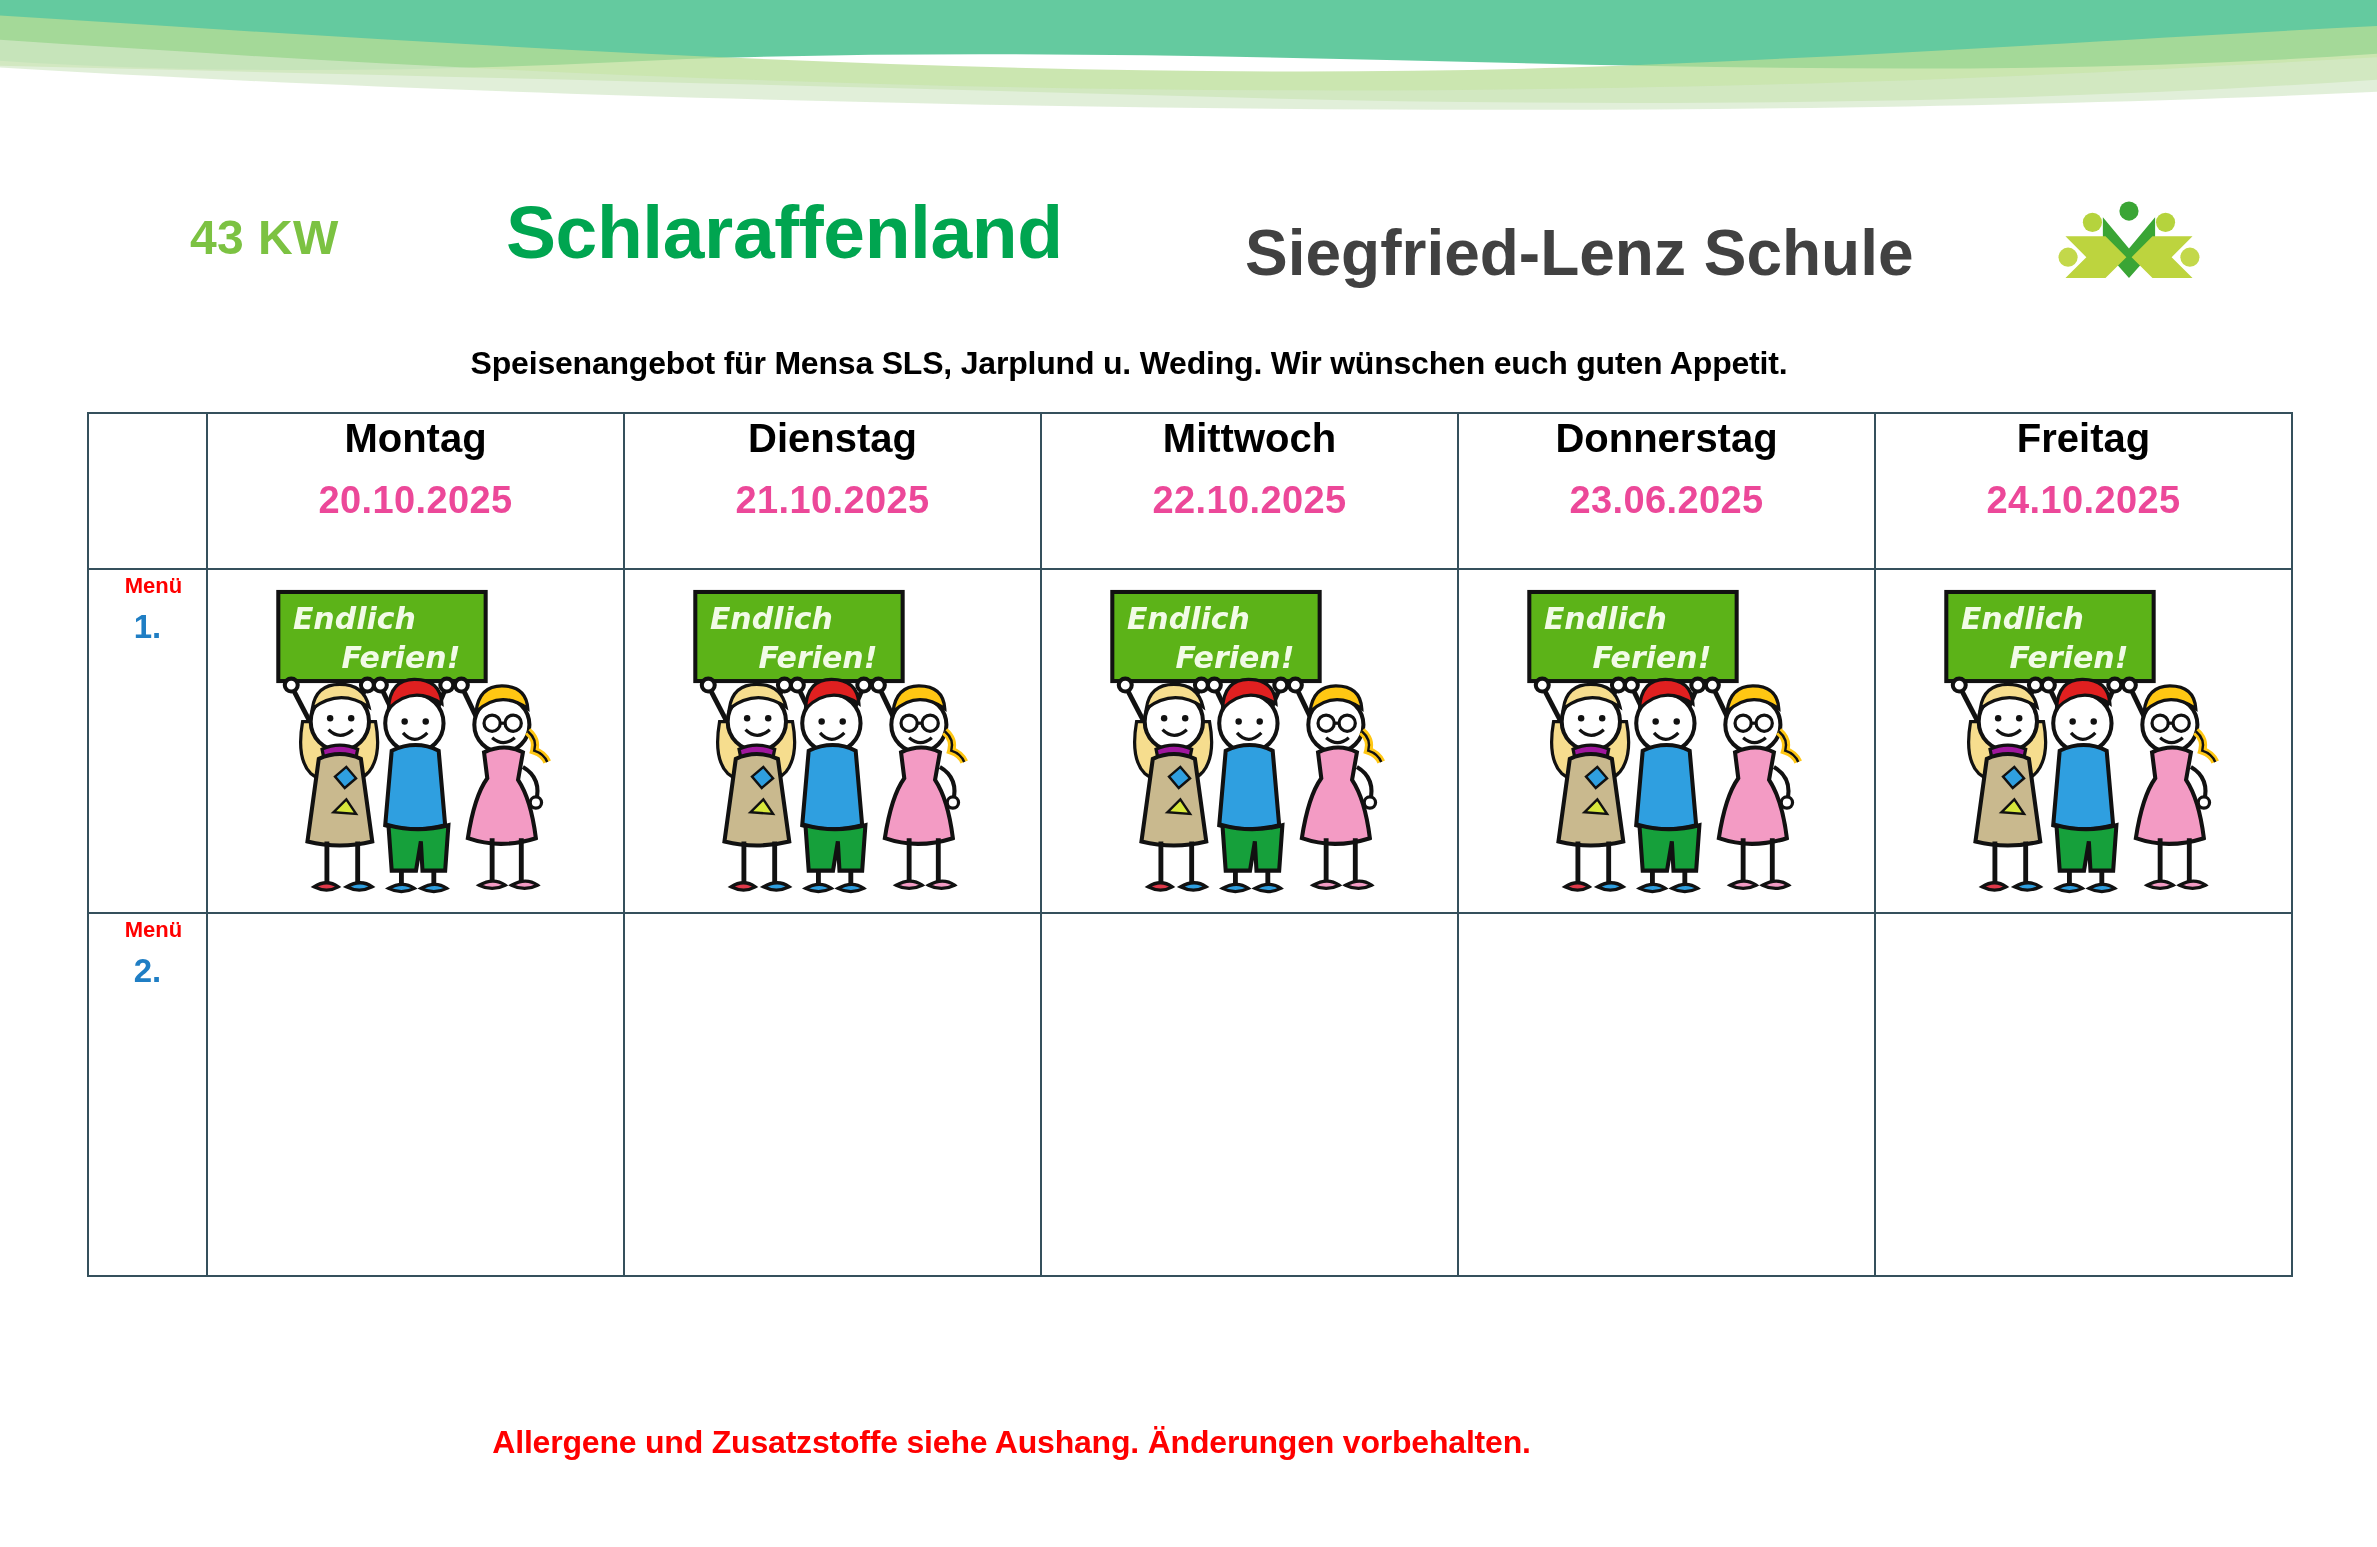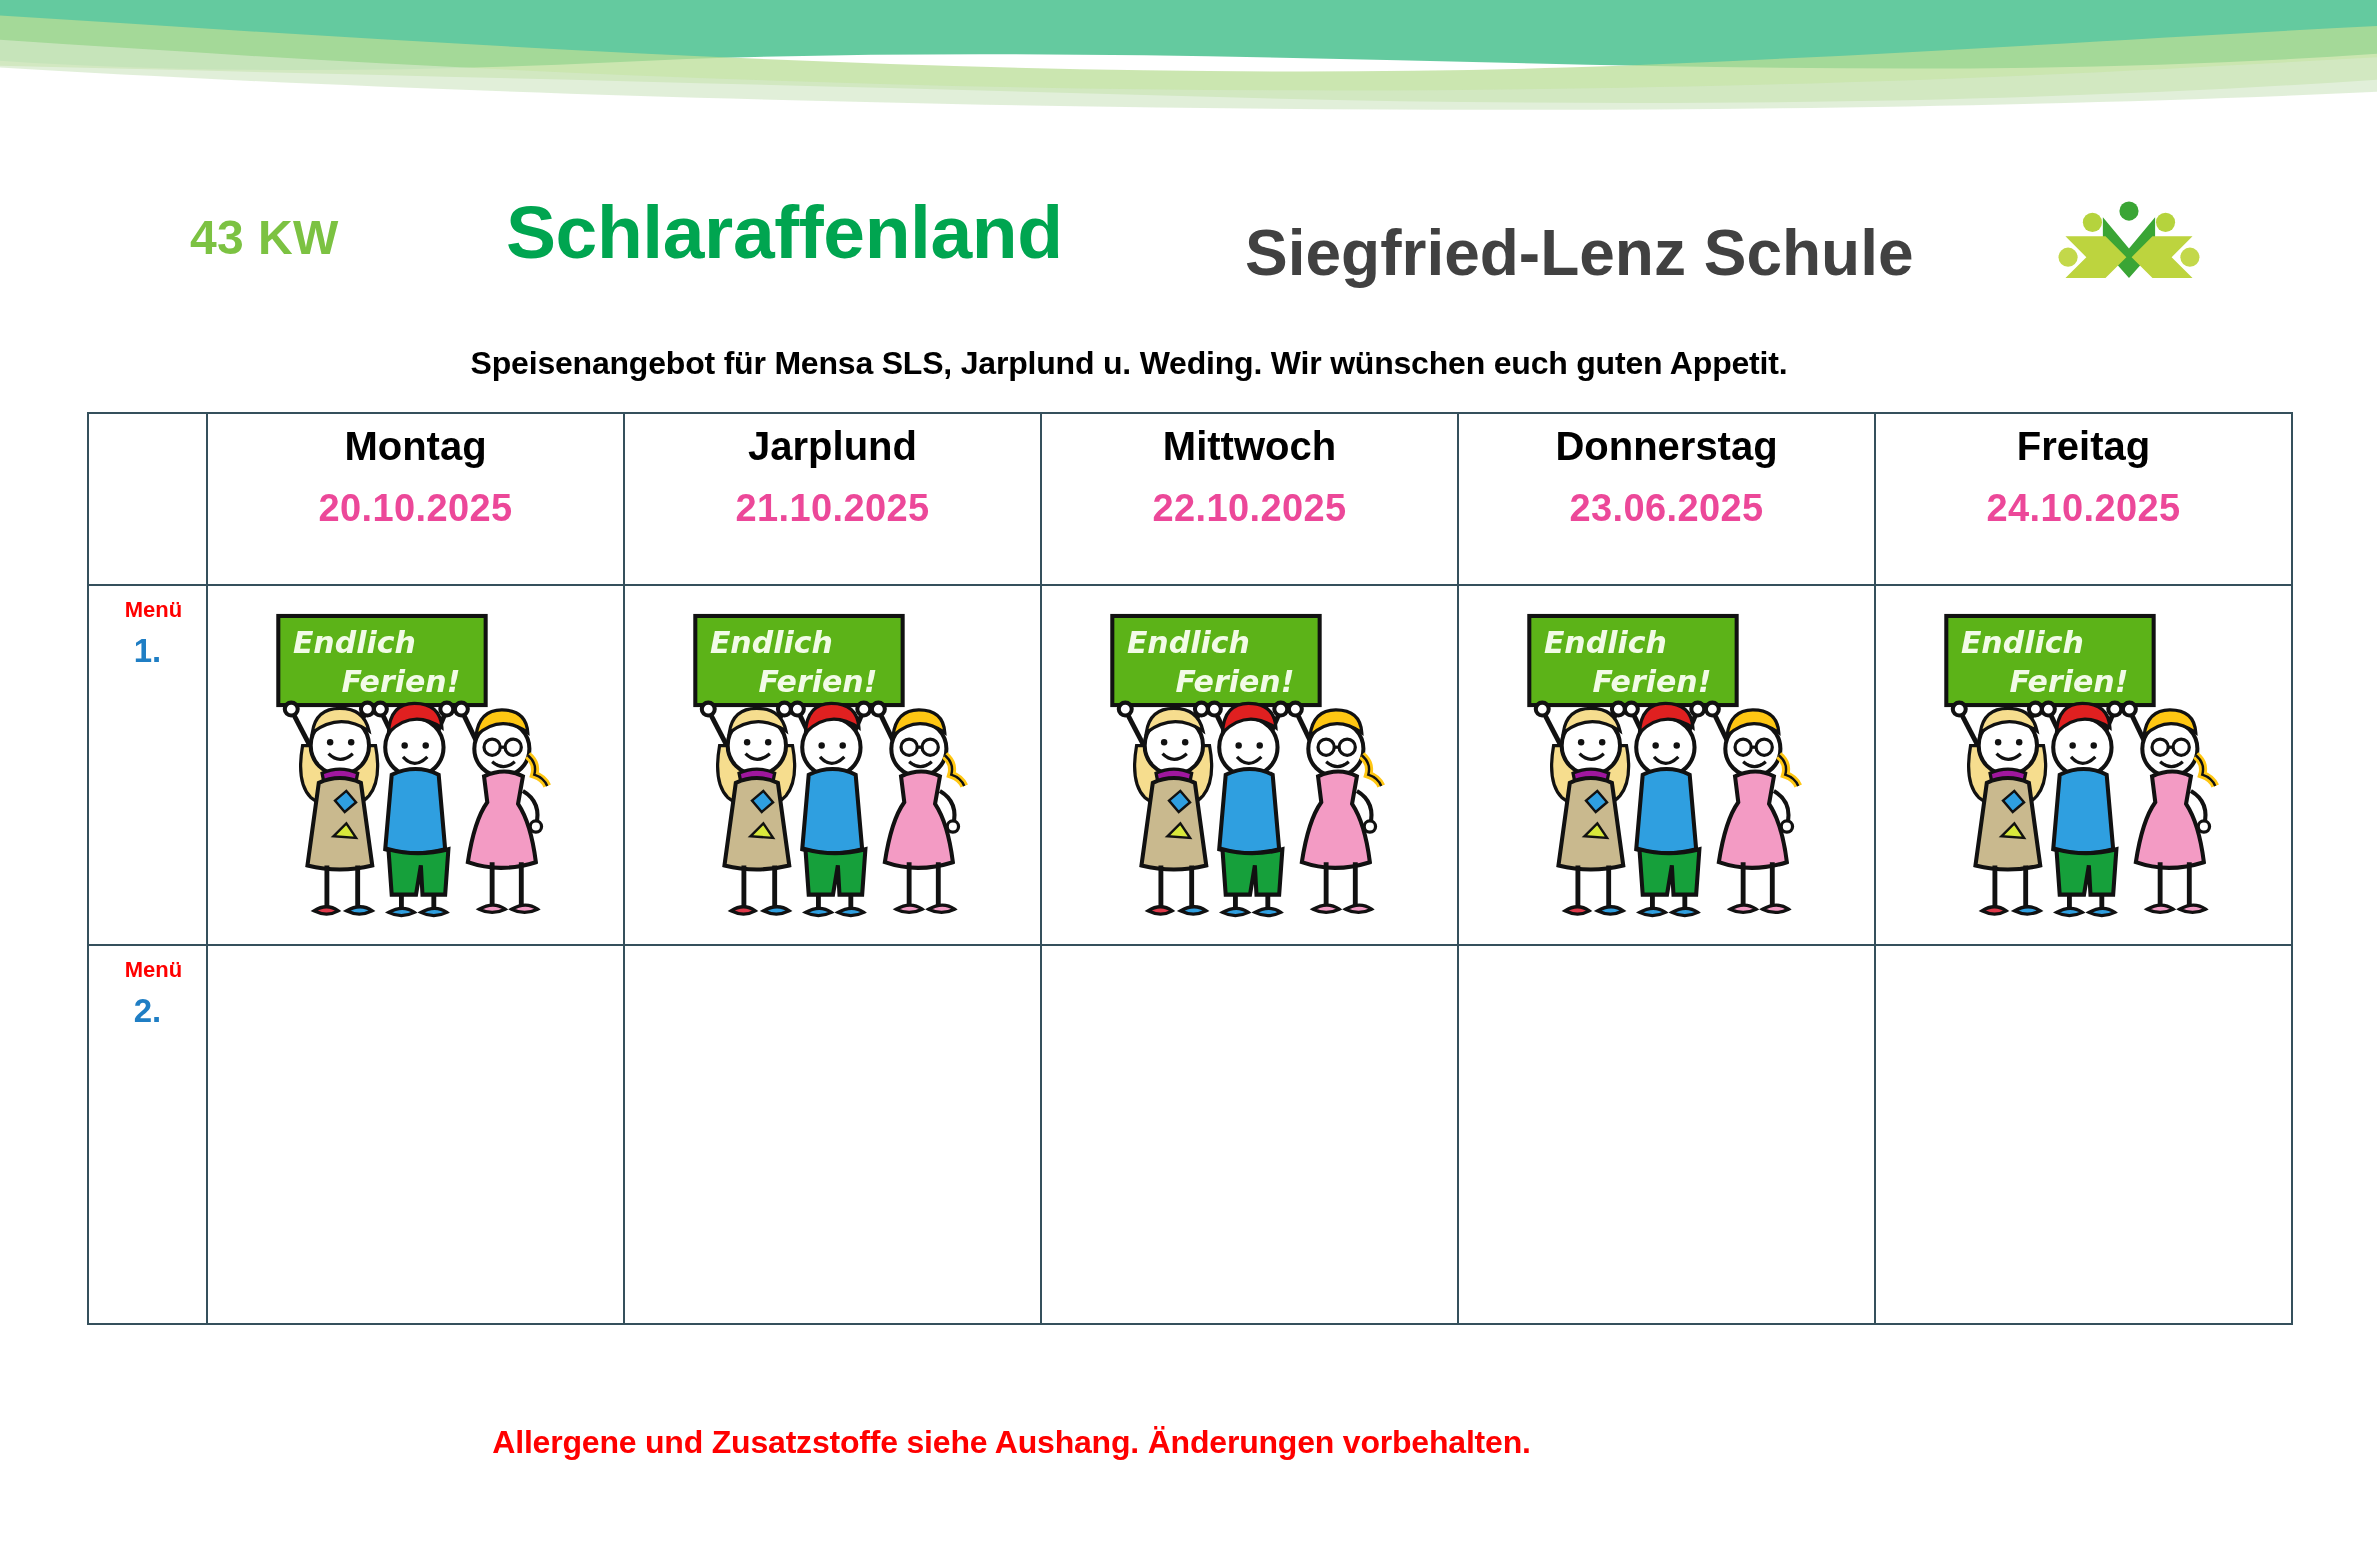--- a/index.html
+++ b/index.html
@@ -80,21 +80,21 @@
   .menu-table {
     position: absolute;
     left: 87px;
     top: 412px;
     width: 2203px;
     border-collapse: collapse;
     table-layout: fixed;
   }
   .menu-table td, .menu-table th {
     border: 2.6px solid #35505c;
-    padding: 12px;
+    padding: 4px;
     vertical-align: top;
     background: #ffffff;
   }
   .col-label { width: 119px; }
   .col-day   { width: 417px; }
 
   .day-head {
     height: 146px;
     text-align: center;
     vertical-align: middle;
@@ -206,21 +206,21 @@
       <col class="col-day">
   </colgroup>
   <thead>
     <tr>
       <th class="day-head"></th>
       <th class="day-head">
         <div class="day-name">Montag</div>
         <div class="day-date">20.10.2025</div>
       </th>
       <th class="day-head">
-        <div class="day-name">Jarplund</div>
+        <div class="day-name">Dienstag</div>
         <div class="day-date">21.10.2025</div>
       </th>
       <th class="day-head">
         <div class="day-name">Mittwoch</div>
         <div class="day-date">22.10.2025</div>
       </th>
       <th class="day-head">
         <div class="day-name">Donnerstag</div>
         <div class="day-date">23.06.2025</div>
       </th>

